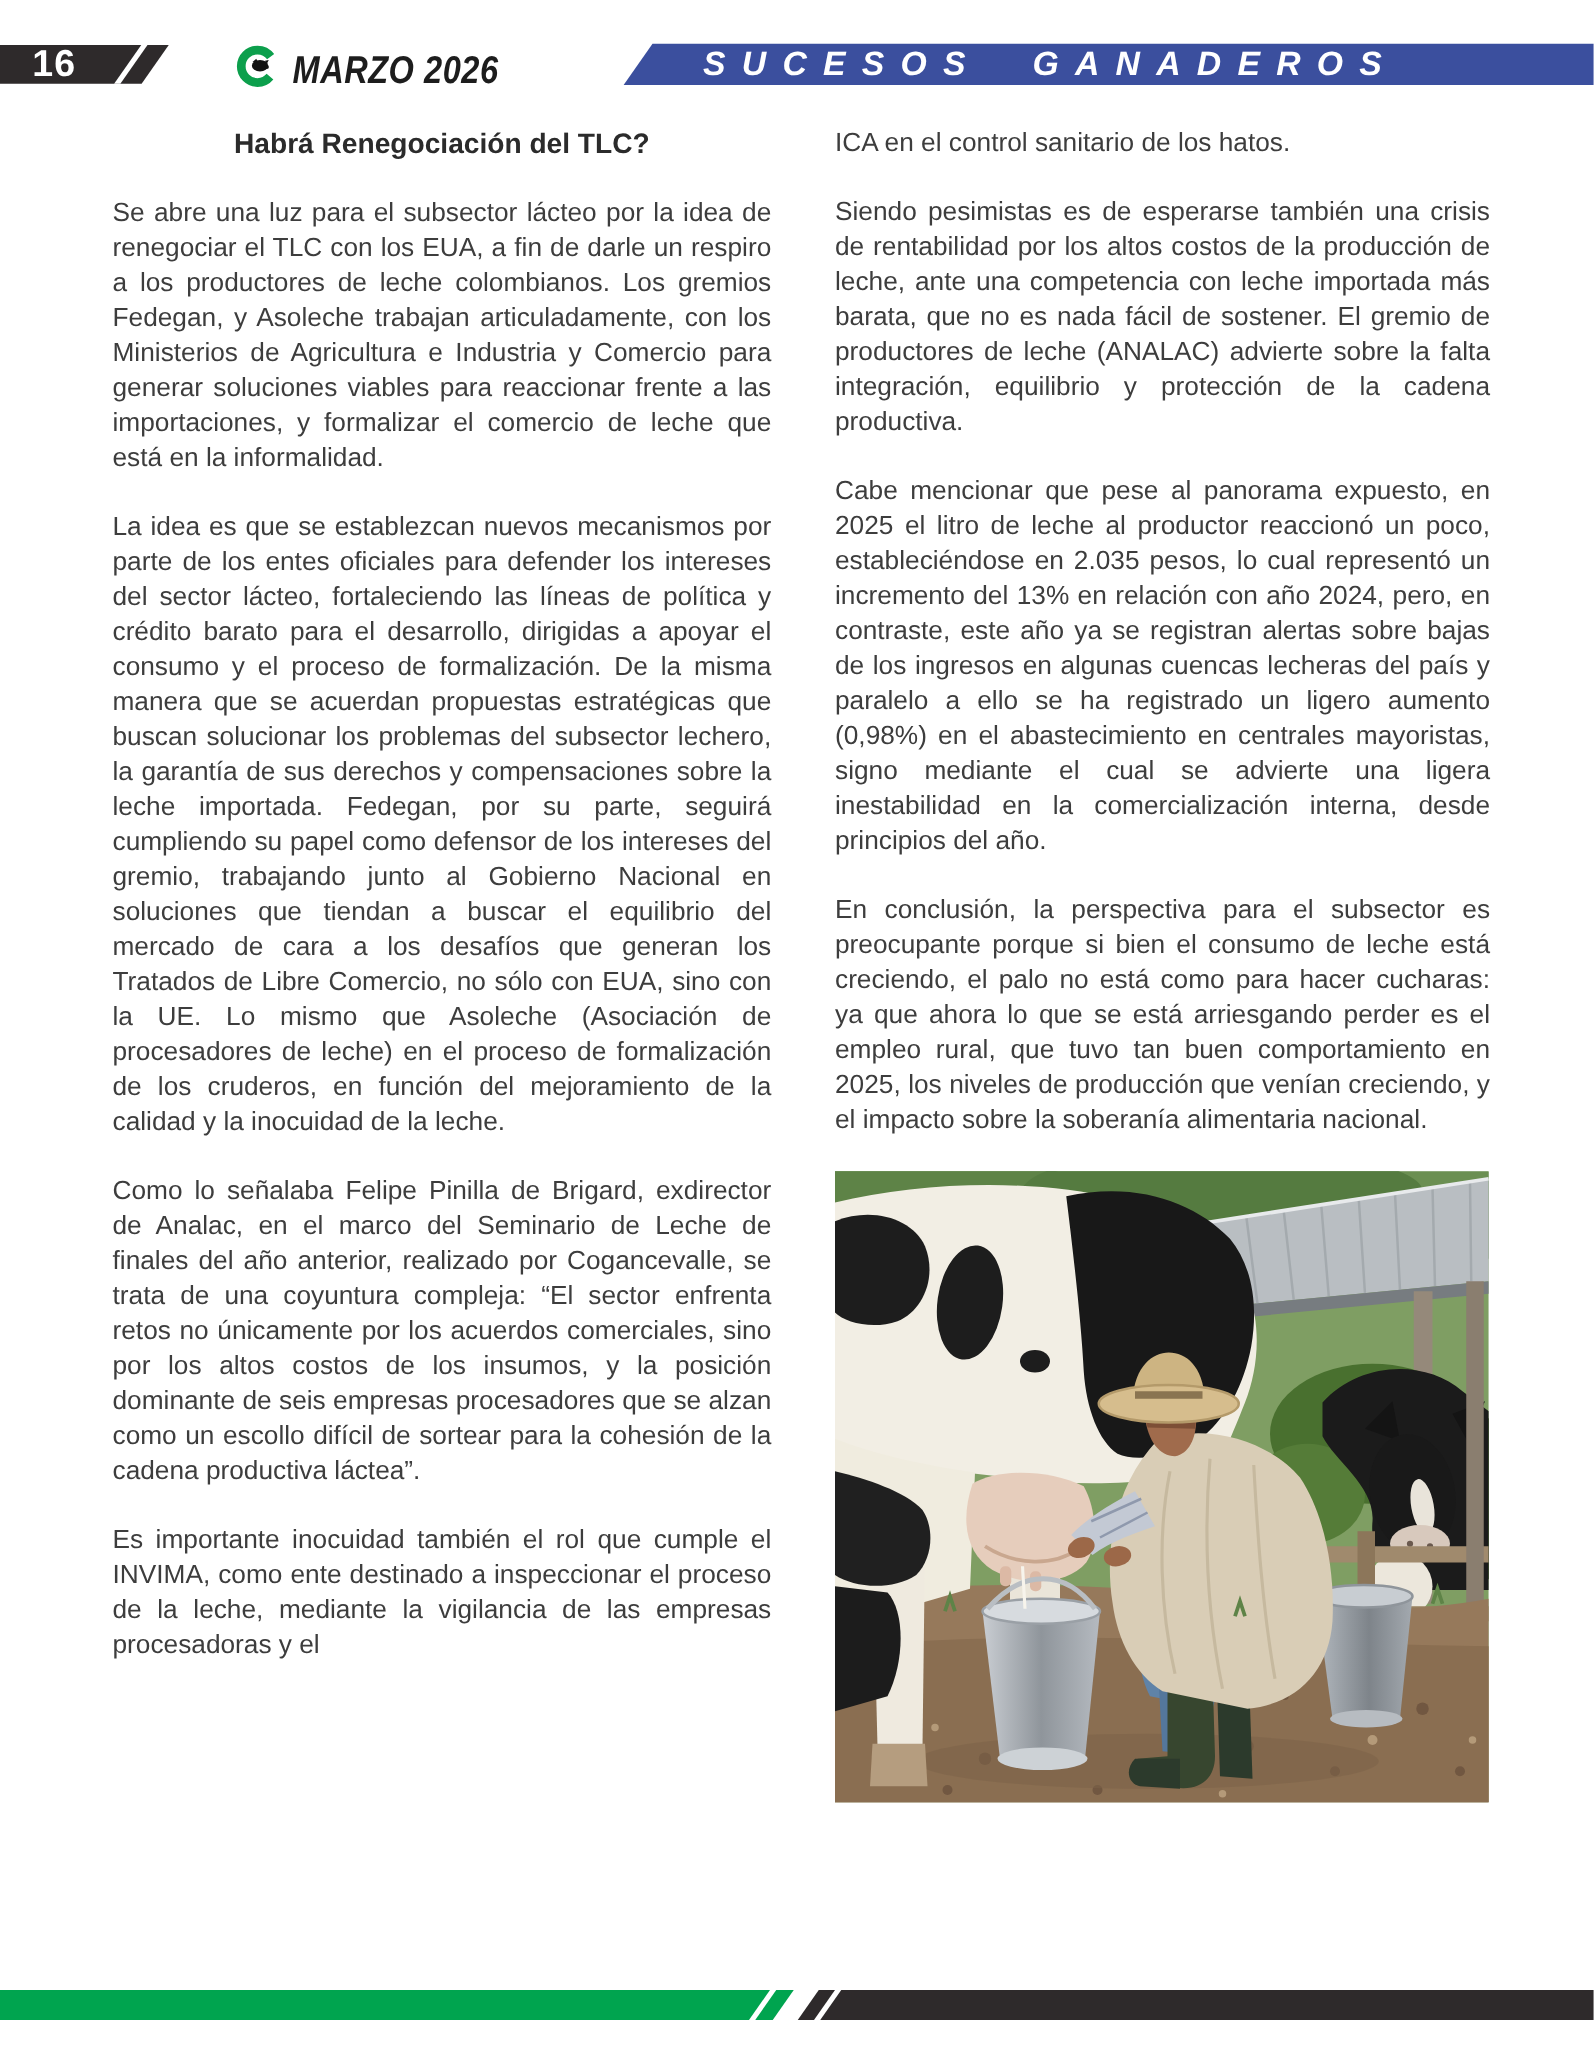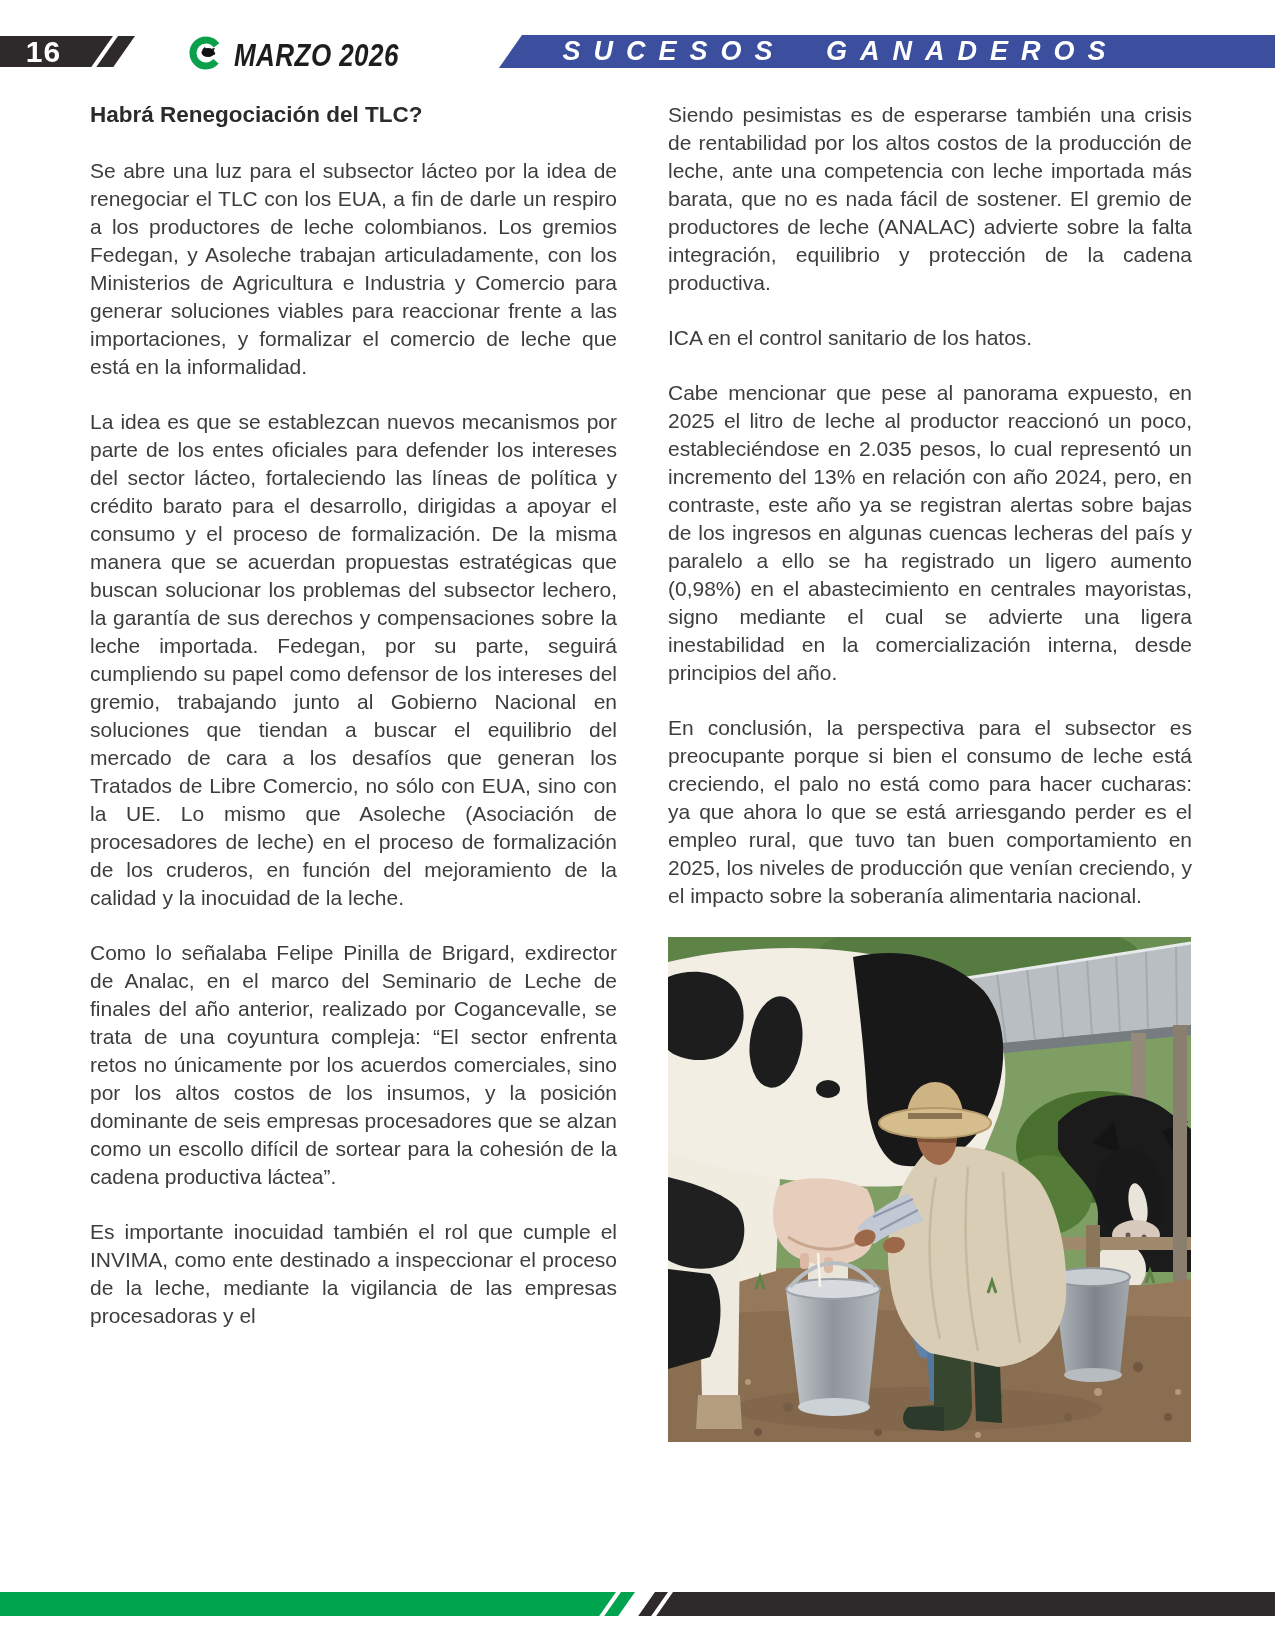--- a/index.html
+++ b/index.html
@@ -43,21 +43,21 @@
     color:#ffffff;font-weight:bold;font-style:italic;font-size:27px;
     letter-spacing:13px;word-spacing:20px;white-space:nowrap;
   }
   
   .col{
     position:absolute;top:101px;font-size:21px;line-height:28px;color:#3d3d3d;
     text-align:justify;
   }
   .col-1{left:90px;width:527px;}
   .col-2{left:668px;width:524px;}
-  .col h2{font-size:22.5px;line-height:28px;margin:0 0 28px 0;color:#2b2b2b;font-weight:bold;text-align:left;}
+  .col h2{font-size:22.5px;line-height:28px;margin:0 0 28px 0;color:#2b2b2b;font-weight:bold;text-align:center;}
   .col p{margin:0 0 27px 0;}
   .photo{display:block;margin-top:16px;}
   
   .footer-green{
     position:absolute;left:-25px;top:1592px;width:660px;height:24px;
     background:var(--brand-green);transform:skewX(-35deg);transform-origin:0 0;
   }
   .footer-green .slash{position:absolute;right:14px;top:0;width:5px;height:100%;background:#ffffff;}
   .footer-dark{
     position:absolute;left:655px;top:1592px;width:700px;height:24px;
@@ -97,22 +97,22 @@
 
   <div class="col col-1">
     <h2>Habrá Renegociación del TLC?</h2>
     <p>Se abre una luz para el subsector lácteo por la idea de renegociar el TLC con los EUA, a fin de darle un respiro a los productores de leche colombianos. Los gremios Fedegan, y Asoleche trabajan articuladamente, con los Ministerios de Agricultura e Industria y Comercio para generar soluciones viables para reaccionar frente a las importaciones, y formalizar el comercio de leche que está en la informalidad.</p>
     <p>La idea es que se establezcan nuevos mecanismos por parte de los entes oficiales para defender los intereses del sector lácteo, fortaleciendo las líneas de política y crédito barato para el desarrollo, dirigidas a apoyar el consumo y el proceso de formalización. De la misma manera que se acuerdan propuestas estratégicas que buscan solucionar los problemas del subsector lechero, la garantía de sus derechos y compensaciones sobre la leche importada. Fedegan, por su parte, seguirá cumpliendo su papel como defensor de los intereses del gremio, trabajando junto al Gobierno Nacional en soluciones que tiendan a buscar el equilibrio del mercado de cara a los desafíos que generan los Tratados de Libre Comercio, no sólo con EUA, sino con la UE. Lo mismo que Asoleche (Asociación de procesadores de leche) en el proceso de formalización de los cruderos, en función del mejoramiento de la calidad y la inocuidad de la leche.</p>
     <p>Como lo señalaba Felipe Pinilla de Brigard, exdirector de Analac, en el marco del Seminario de Leche de finales del año anterior, realizado por Cogancevalle, se trata de una coyuntura compleja: “El sector enfrenta retos no únicamente por los acuerdos comerciales, sino por los altos costos de los insumos, y la posición dominante de seis empresas procesadores que se alzan como un escollo difícil de sortear para la cohesión de la cadena productiva láctea”.</p>
     <p>Es importante inocuidad también el rol que cumple el INVIMA, como ente destinado a inspeccionar el proceso de la leche, mediante la vigilancia de las empresas procesadoras y el</p>
   </div>
 
   <div class="col col-2">
+    <p>ICA en el control sanitario de los hatos.</p>
     <p>Siendo pesimistas es de esperarse también una crisis de rentabilidad por los altos costos de la producción de leche, ante una competencia con leche importada más barata, que no es nada fácil de sostener. El gremio de productores de leche (ANALAC) advierte sobre la falta integración, equilibrio y protección de la cadena productiva.</p>
-    <p>ICA en el control sanitario de los hatos.</p>
     <p>Cabe mencionar que pese al panorama expuesto, en 2025 el litro de leche al productor reaccionó un poco, estableciéndose en 2.035 pesos, lo cual representó un incremento del 13% en relación con año 2024, pero, en contraste, este año ya se registran alertas sobre bajas de los ingresos en algunas cuencas lecheras del país y paralelo a ello se ha registrado un ligero aumento (0,98%) en el abastecimiento en centrales mayoristas, signo mediante el cual se advierte una ligera inestabilidad en la comercialización interna, desde principios del año.</p>
     <p>En conclusión, la perspectiva para el subsector es preocupante porque si bien el consumo de leche está creciendo, el palo no está como para hacer cucharas: ya que ahora lo que se está arriesgando perder es el empleo rural, que tuvo tan buen comportamiento en 2025, los niveles de producción que venían creciendo, y el impacto sobre la soberanía alimentaria nacional.</p>
 
     <svg class="photo" role="img" width="523" height="505" viewBox="0 0 523 505" preserveAspectRatio="none" aria-label="Campesino con sombrero y ruana ordeñando una vaca Holstein con baldes metálicos; otra vaca bajo un cobertizo al fondo">
       <defs>
         <linearGradient id="bktL" x1="0" y1="0" x2="1" y2="0">
           <stop offset="0" stop-color="#c9cdd2"></stop>
             <stop offset="0.5" stop-color="#8f959b"></stop>
             <stop offset="1" stop-color="#b5bac0"></stop>
         </linearGradient>

